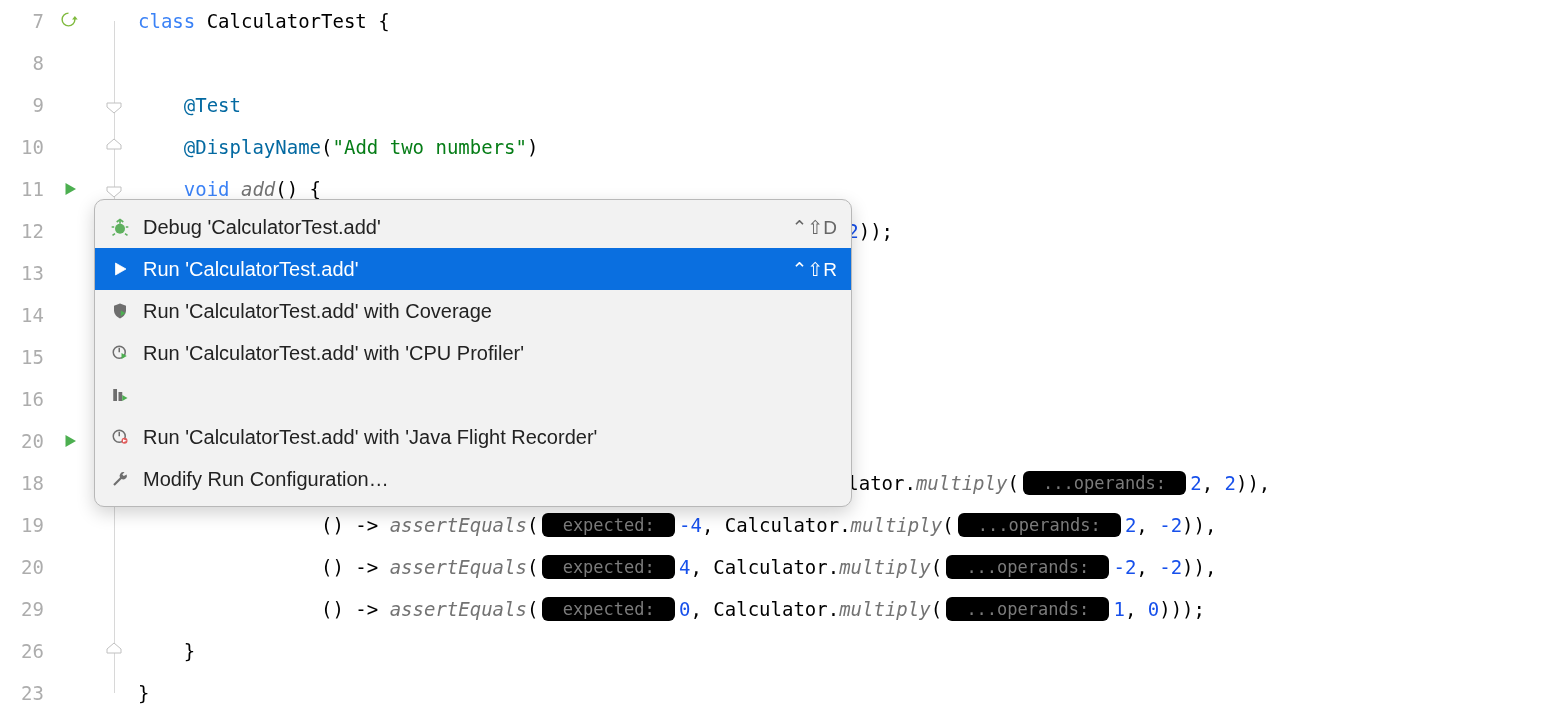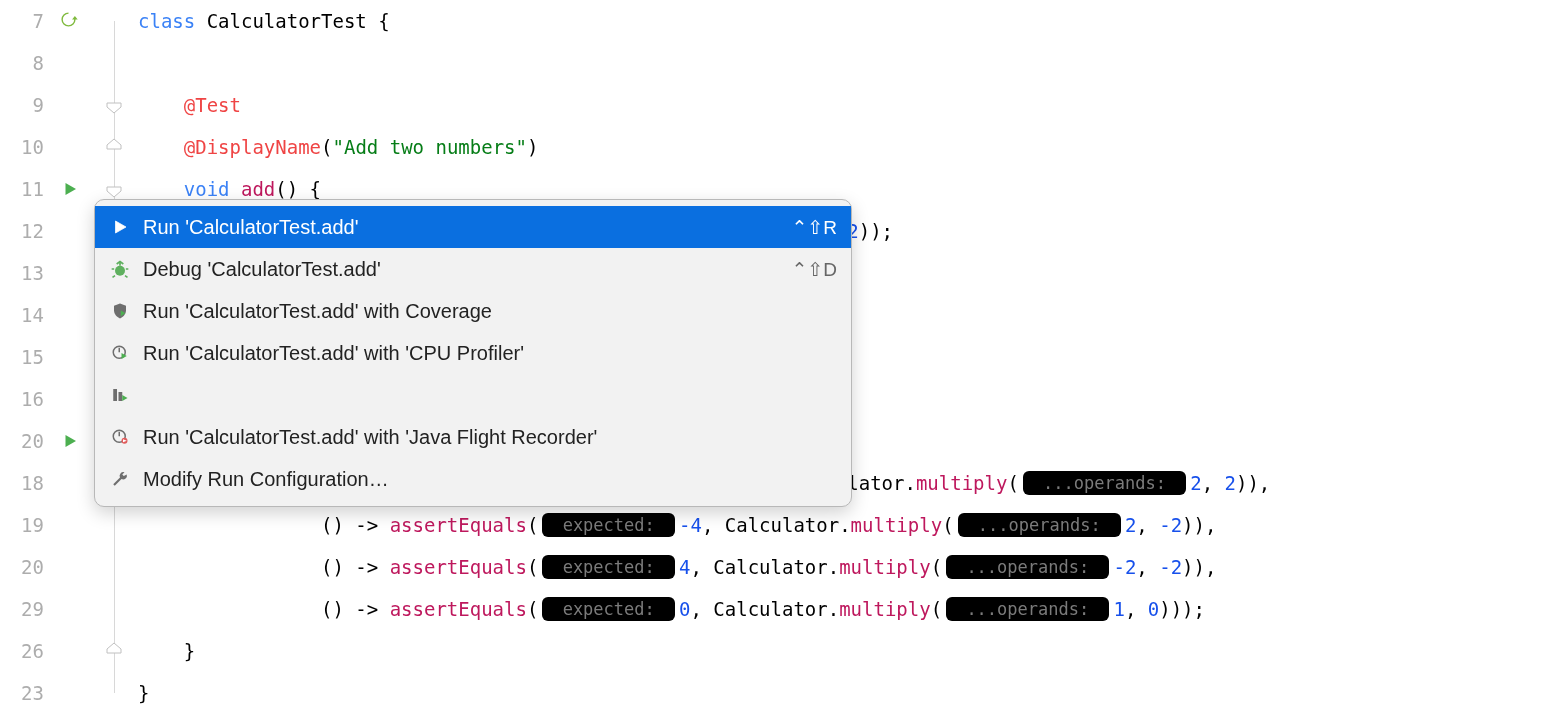--- a/index.html
+++ b/index.html
@@ -77,23 +77,23 @@
   }
   .code-row {
     height: 42px;
     display: flex;
     align-items: center;
     white-space: pre;
     font-size: 19px;
   }
   .k-keyword { color: #3b82f6; }
   .k-class { color: #000000; }
-  .k-annotation { color: #ef4444; }
+  .k-annotation { color: #0369a1; }
   .k-string { color: #067d17; }
-  .k-method { color: #be185d; }
+  .k-method { color: #737373; font-style: italic; }
   .k-num { color: #1750eb; }
   .k-hint {
     background: #000000;
     color: #7b7b7b;
     border-radius: 6px;
     padding: 2px 10px;
     font-size: 17px;
     margin: 0 4px;
   }
 
@@ -300,38 +300,38 @@
     <div class="code-row"><span style="visibility:hidden">                                                    </span><span>:</span><span> </span><span class="k-num">4</span><span>, Calculator.</span><span class="k-method">multiply</span><span>(</span><span class="k-hint"> ...operands: </span><span class="k-num">2</span><span>, </span><span class="k-num">2</span><span>)),</span></div>
     <div class="code-row"><span>                </span><span>() -&gt; </span><span class="k-method">assertEquals</span><span>(</span><span class="k-hint"> expected: </span><span class="k-num">-4</span><span>, Calculator.</span><span class="k-method">multiply</span><span>(</span><span class="k-hint"> ...operands: </span><span class="k-num">2</span><span>, </span><span class="k-num">-2</span><span>)),</span></div>
     <div class="code-row"><span>                </span><span>() -&gt; </span><span class="k-method">assertEquals</span><span>(</span><span class="k-hint"> expected: </span><span class="k-num">4</span><span>, Calculator.</span><span class="k-method">multiply</span><span>(</span><span class="k-hint"> ...operands: </span><span class="k-num">-2</span><span>, </span><span class="k-num">-2</span><span>)),</span></div>
     <div class="code-row"><span>                </span><span>() -&gt; </span><span class="k-method">assertEquals</span><span>(</span><span class="k-hint"> expected: </span><span class="k-num">0</span><span>, Calculator.</span><span class="k-method">multiply</span><span>(</span><span class="k-hint"> ...operands: </span><span class="k-num">1</span><span>, </span><span class="k-num">0</span><span>)));</span></div>
     <div class="code-row"><span>    </span><span>}</span></div>
     <div class="code-row"><span>}</span></div>
   </div>
 </div>
 
 <div class="context-menu">
-  <div class="menu-item selected">
-    <span class="menu-icon">
-      <svg viewBox="0 0 24 24" width="18" height="18">
-          <path fill="#ffffff" stroke="#ffffff" d="M6 4l14 8-14 8z"></path>
-        </svg>
-    </span>
-    <span class="menu-label">Run 'CalculatorTest.add'</span>
-    <span class="menu-short">⌃⇧R</span>
-  </div>
   <div class="menu-item">
     <span class="menu-icon">
       <svg viewBox="0 0 24 24" width="20" height="20">
           <circle cx="12" cy="14" r="6" fill="#5fb05f"></circle>
           <path d="M8 6l4-3 4 3M5 12h-3M22 12h-3M6 20l-3 2M18 20l3 2M12 8v-4" stroke="#5fb05f" stroke-width="2" fill="none"></path>
         </svg>
     </span>
     <span class="menu-label">Debug 'CalculatorTest.add'</span>
     <span class="menu-short">⌃⇧D</span>
+  </div>
+  <div class="menu-item selected">
+    <span class="menu-icon">
+      <svg viewBox="0 0 24 24" width="18" height="18">
+          <path fill="#ffffff" stroke="#ffffff" d="M6 4l14 8-14 8z"></path>
+        </svg>
+    </span>
+    <span class="menu-label">Run 'CalculatorTest.add'</span>
+    <span class="menu-short">⌃⇧R</span>
   </div>
   <div class="menu-item">
     <span class="menu-icon">
       <svg viewBox="0 0 24 24" width="18" height="18">
           <path d="M12 2l8 3v6c0 5-3.5 9-8 11-4.5-2-8-6-8-11V5z" fill="#6e6e6e"></path>
           <path fill="#4caf50" d="M13 11l6 4-6 4z"></path>
         </svg>
     </span>
     <span class="menu-label">Run 'CalculatorTest.add' with Coverage</span>
   </div>

